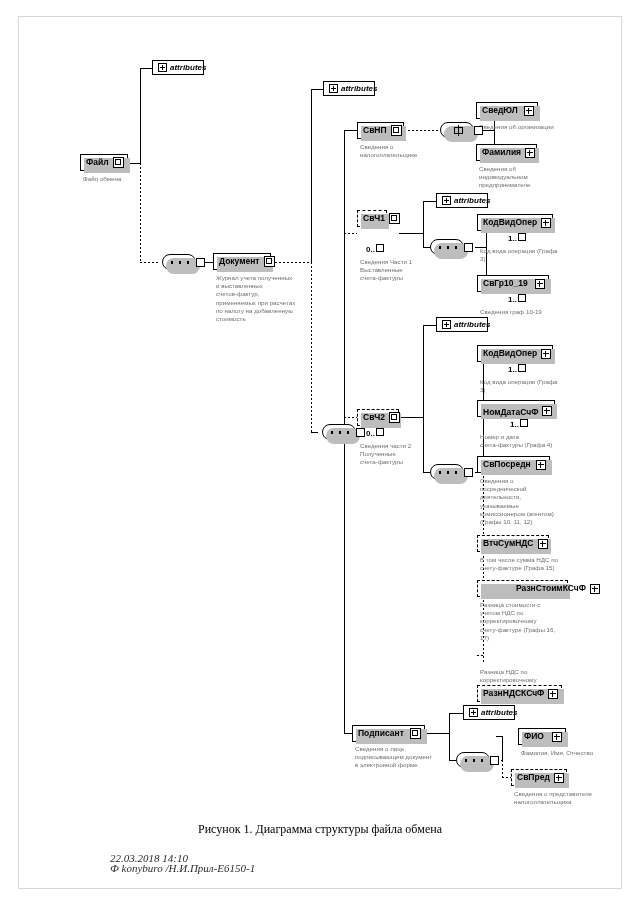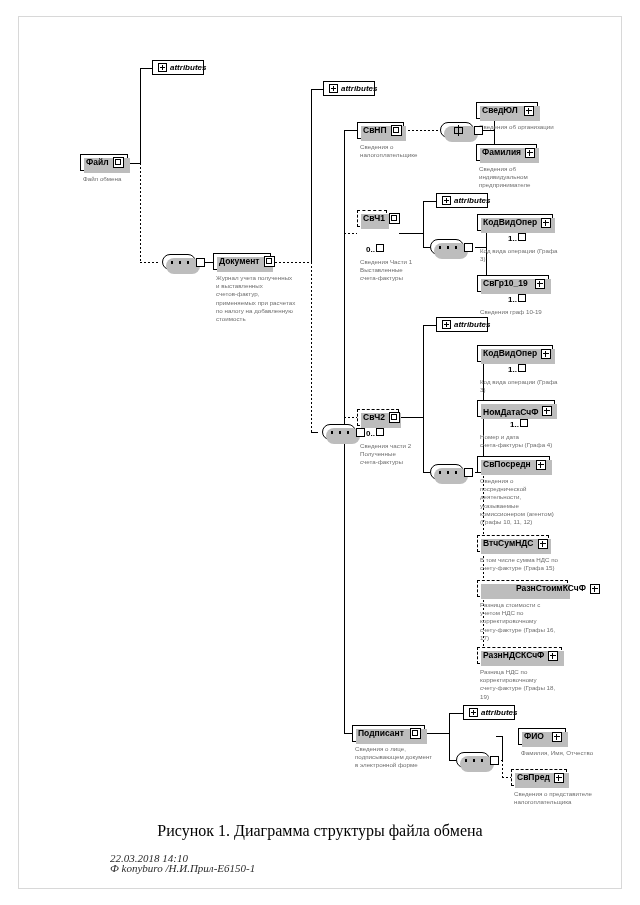--- a/index.html
+++ b/index.html
@@ -103,21 +103,21 @@
     white-space:nowrap;
   }
   .card .inf{
     display:inline-block;width:6px;height:6px;border:1px solid #000;
     position:relative;top:0px;margin-left:1px;
   }
 
   
   .figcap{
     position:absolute;left:0;top:822px;width:640px;text-align:center;
-    font-family:"Liberation Serif", serif;font-size:16px;color:#000;
+    font-family:"Liberation Serif", serif;font-size:12px;color:#000;
   }
   .footer{
     position:absolute;left:110px;top:853px;
     font-family:"Liberation Serif", serif;font-style:italic;
     font-size:11px;line-height:10px;color:#2b2b2b;
   }
 </style>
 </head>
 <body>
 
@@ -379,21 +379,21 @@
   <div class="node dashed" style="left:477px;top:580px;width:91px;padding-left:38px;">
     <span class="lbl">РазнСтоимКСчФ</span>
     <span class="plus"></span>
   </div>
   <div class="cap" style="left:480px;top:601px;width:108px;">Разница стоимости с
 учетом НДС по
 корректировочному
 счету-фактуре (Графы 16,
 17)</div>
 
-  <div class="node dashed" style="left:477px;top:647px;width:85px;justify-content:space-between;">
+  <div class="node dashed" style="left:477px;top:685px;width:85px;justify-content:space-between;">
     <span class="lbl">РазнНДСКСчФ</span>
     <span class="plus"></span>
   </div>
   <div class="cap" style="left:480px;top:668px;width:108px;">Разница  НДС по
 корректировочному
 счету-фактуре (Графы 18,
 19)</div>
 
   <div class="node" style="left:352px;top:725px;width:73px;">
     <span class="lbl">Подписант</span>

